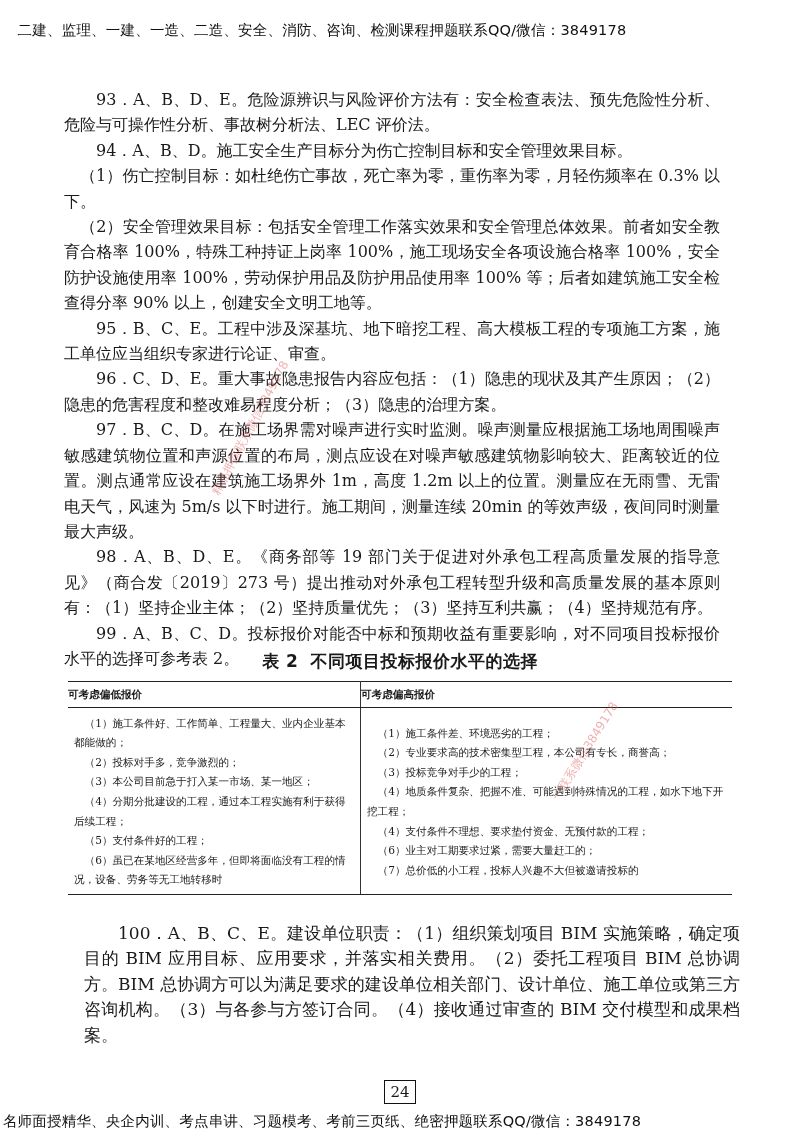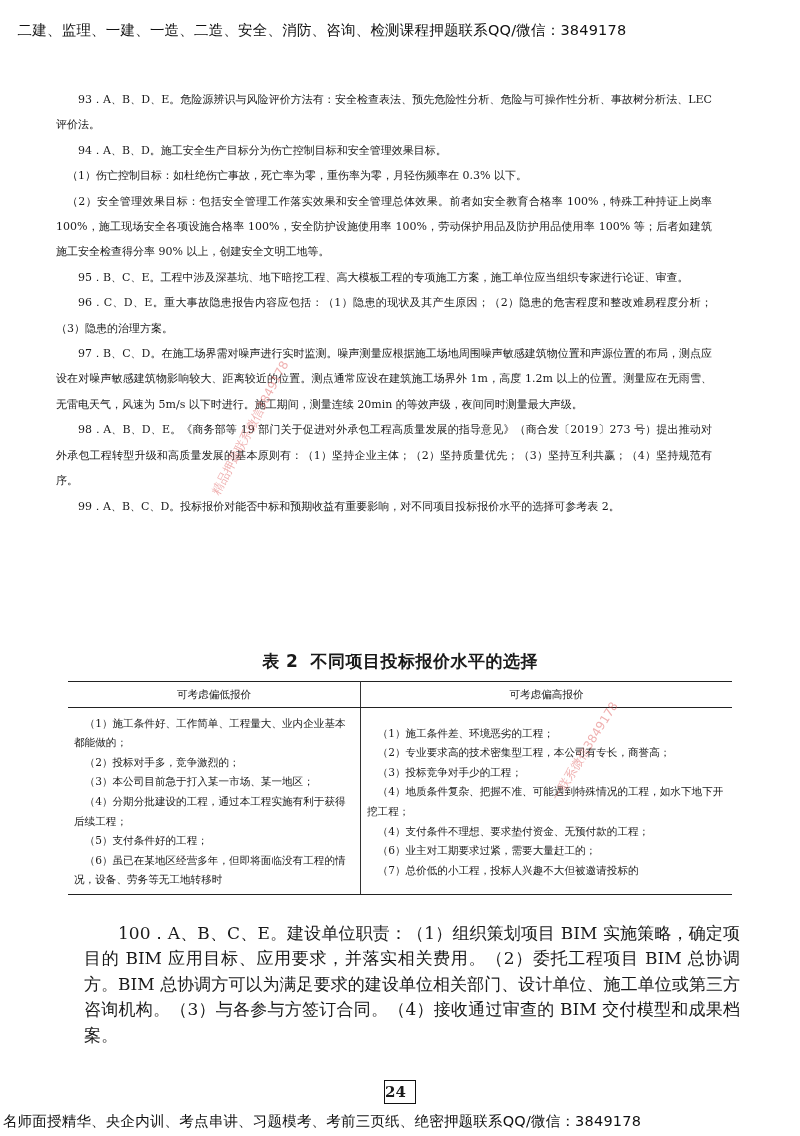--- a/index.html
+++ b/index.html
@@ -1,35 +1,35 @@
 <!DOCTYPE html>
 <html><head>
 <meta charset="utf-8">
 <style>
   html, body { margin: 0; padding: 0; background: #ffffff; }
   body { width: 800px; height: 1136px; position: relative; overflow: hidden; color: #1a1a1a; font-family: "DejaVu Serif", "Liberation Serif", serif; }
   .banner { position: absolute; left: 0; width: 644px; text-align: center; font-family: "DejaVu Sans", "Liberation Sans", sans-serif; font-size: 14.5px; letter-spacing: 0.2px; color: #111; }
   .banner.top { top: 21px; }
   .banner.bottom { top: 1112px; }
-  .content { position: absolute; left: 56px; top: 87px; width: 656px; font-size: 11px; line-height: 25.4px; text-align: justify; }
+  .content { position: absolute; left: 64px; top: 87px; width: 656px; font-size: 16px; line-height: 25.4px; text-align: justify; }
   .content p { margin: 0; }
   .indent { text-indent: 2em; }
   .sub { text-indent: 1em; }
   .table-wrap { position: absolute; left: 68px; top: 650px; width: 664px; }
   .table-caption { text-align: center; font-family: "DejaVu Sans", "Liberation Sans", sans-serif; font-weight: bold; font-size: 17px; margin-bottom: 8px; letter-spacing: 0.5px; }
   .table-caption .num { margin-right: 12px; }
   table { width: 100%; border-collapse: collapse; font-size: 10.6px; line-height: 19.6px; }
-  thead th { font-weight: normal; border-top: 1.6px solid #222; border-bottom: 1.2px solid #222; padding: 3px 0 2px 0; text-align: center; }
+  thead th { font-weight: bold; border-top: 1.6px solid #222; border-bottom: 1.2px solid #222; padding: 3px 0 2px 0; text-align: left; }
   tbody td { vertical-align: top; border-bottom: 1.6px solid #222; padding: 6px 6px 4px 6px; }
   .col-left { width: 280px; border-right: 1px solid #333; }
   .cell-item { margin: 0; }
   .cell-item.first-indent { text-indent: 1em; }
   td.col-right { padding-top: 16px; }
   .after-table { position: absolute; left: 72px; top: 904px; width: 656px; font-size: 17px; line-height: 25.4px; text-align: justify; margin-left: 12px; }
-  .page-num { position: absolute; left: 384px; top: 1080px; width: 30px; height: 22px; border: 1.2px solid #111; font-weight: bold; font-size: 15px; line-height: 22px; font-family: "DejaVu Serif", serif; }
+  .page-num { position: absolute; left: 384px; top: 1080px; width: 30px; height: 22px; border: 1.2px solid #111; text-align: center; font-weight: normal; font-size: 15px; line-height: 22px; font-family: "DejaVu Serif", serif; }
   .watermark { position: absolute; font-family: "DejaVu Sans", sans-serif; color: rgba(220, 80, 80, 0.45); font-size: 12px; transform-origin: left top; white-space: nowrap; pointer-events: none; }
 </style>
 </head>
 <body>
 
 <div class="banner top">二建、监理、一建、一造、二造、安全、消防、咨询、检测课程押题联系QQ/微信：3849178</div>
 
 <div class="content">
   <p class="indent">93．A、B、D、E。危险源辨识与风险评价方法有：安全检查表法、预先危险性分析、危险与可操作性分析、事故树分析法、LEC 评价法。</p>
   <p class="indent">94．A、B、D。施工安全生产目标分为伤亡控制目标和安全管理效果目标。</p>

